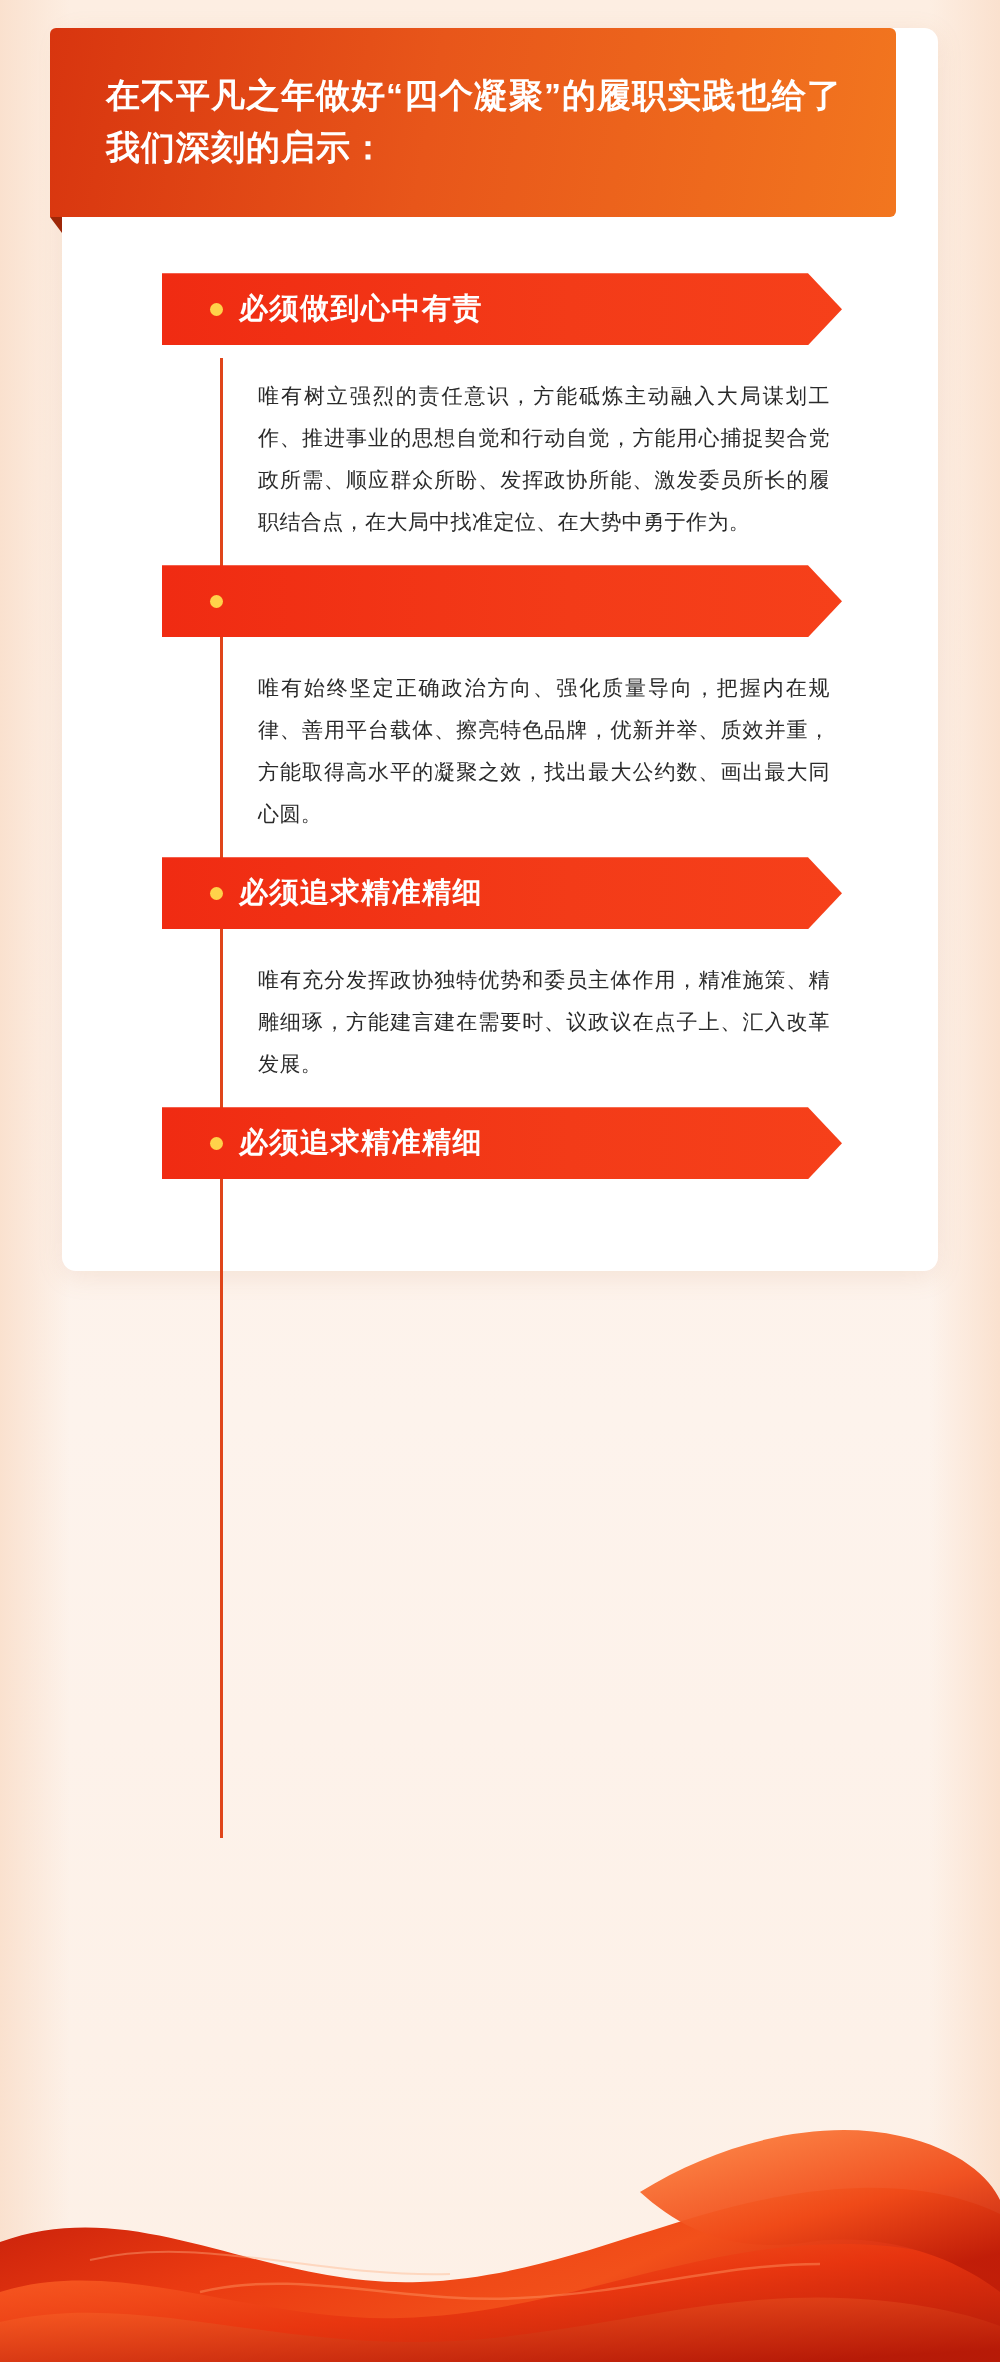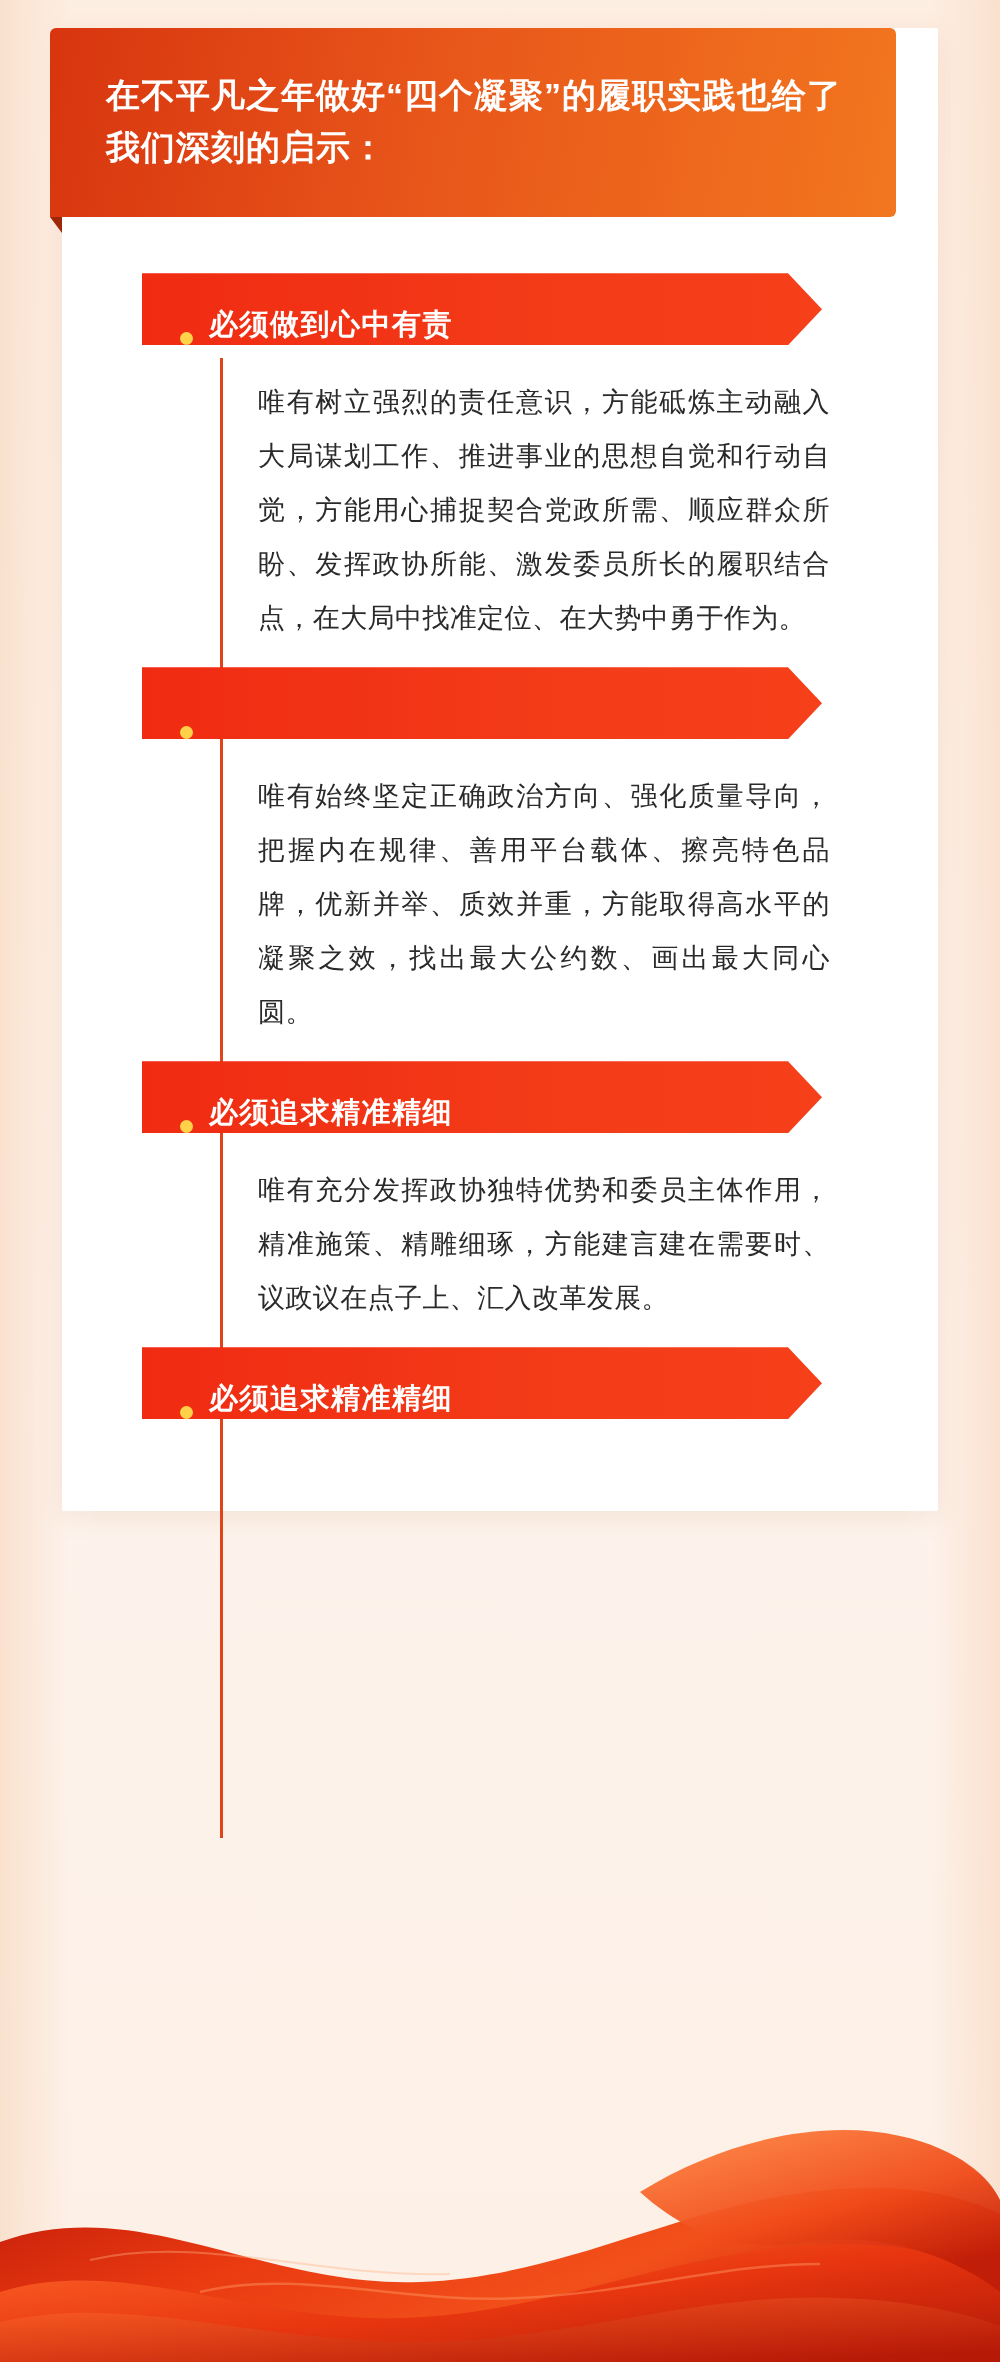--- a/index.html
+++ b/index.html
@@ -35,21 +35,21 @@
     background: linear-gradient(270deg, rgba(250,224,205,0.95) 0%, rgba(253,240,230,0) 100%);
   }
 
   
   .card {
     position: absolute;
     left: 62px;
     top: 28px;
     width: 876px;
     background: #ffffff;
-    border-radius: 2px;
+    border-radius: 14px;
     box-shadow: 0 6px 26px rgba(190,120,80,0.13);
     padding-bottom: 70px;
   }
 
   
   .header-banner {
     position: relative;
     margin: 0 0 0 -12px;
     width: 846px;
     background: linear-gradient(100deg, #d8350f 0%, #e8561a 45%, #f2761f 100%);
@@ -92,28 +92,28 @@
   }
 
   .section {
     position: relative;
     margin-bottom: 22px;
   }
 
   
   .sec-head {
     position: relative;
-    margin-left: 80px;
+    margin-left: 100px;
     width: 680px;
     height: 72px;
     background: linear-gradient(90deg, #f02b12 0%, #f33b18 60%, #f6401a 100%);
     clip-path: polygon(0 0, calc(100% - 34px) 0, 100% 50%, calc(100% - 34px) 100%, 0 100%);
     display: flex;
-    align-items: flex-end;
-    padding-left: 38px;
+    align-items: center;
+    padding-left: 48px;
     box-sizing: border-box;
   }
   .sec-head::before {
     content: "";
     position: absolute;
     left: -24px;
     top: 0;
     width: 24px;
     height: 72px;
     background: linear-gradient(90deg, #c01f0b 0%, #e02a11 100%);
@@ -130,21 +130,21 @@
   .sec-title {
     color: #ffffff;
     font-size: 29px;
     font-weight: bold;
     letter-spacing: 1.5px;
   }
 
   .sec-body {
     margin: 30px 108px 0 196px;
     color: #2a2a2a;
-    font-size: 27px;
+    font-size: 21px;
     line-height: 2.0;
     letter-spacing: 0.4px;
     text-align: justify;
   }
   .sec-body p {
     margin: 0;
     text-indent: 0;
   }
 
   

